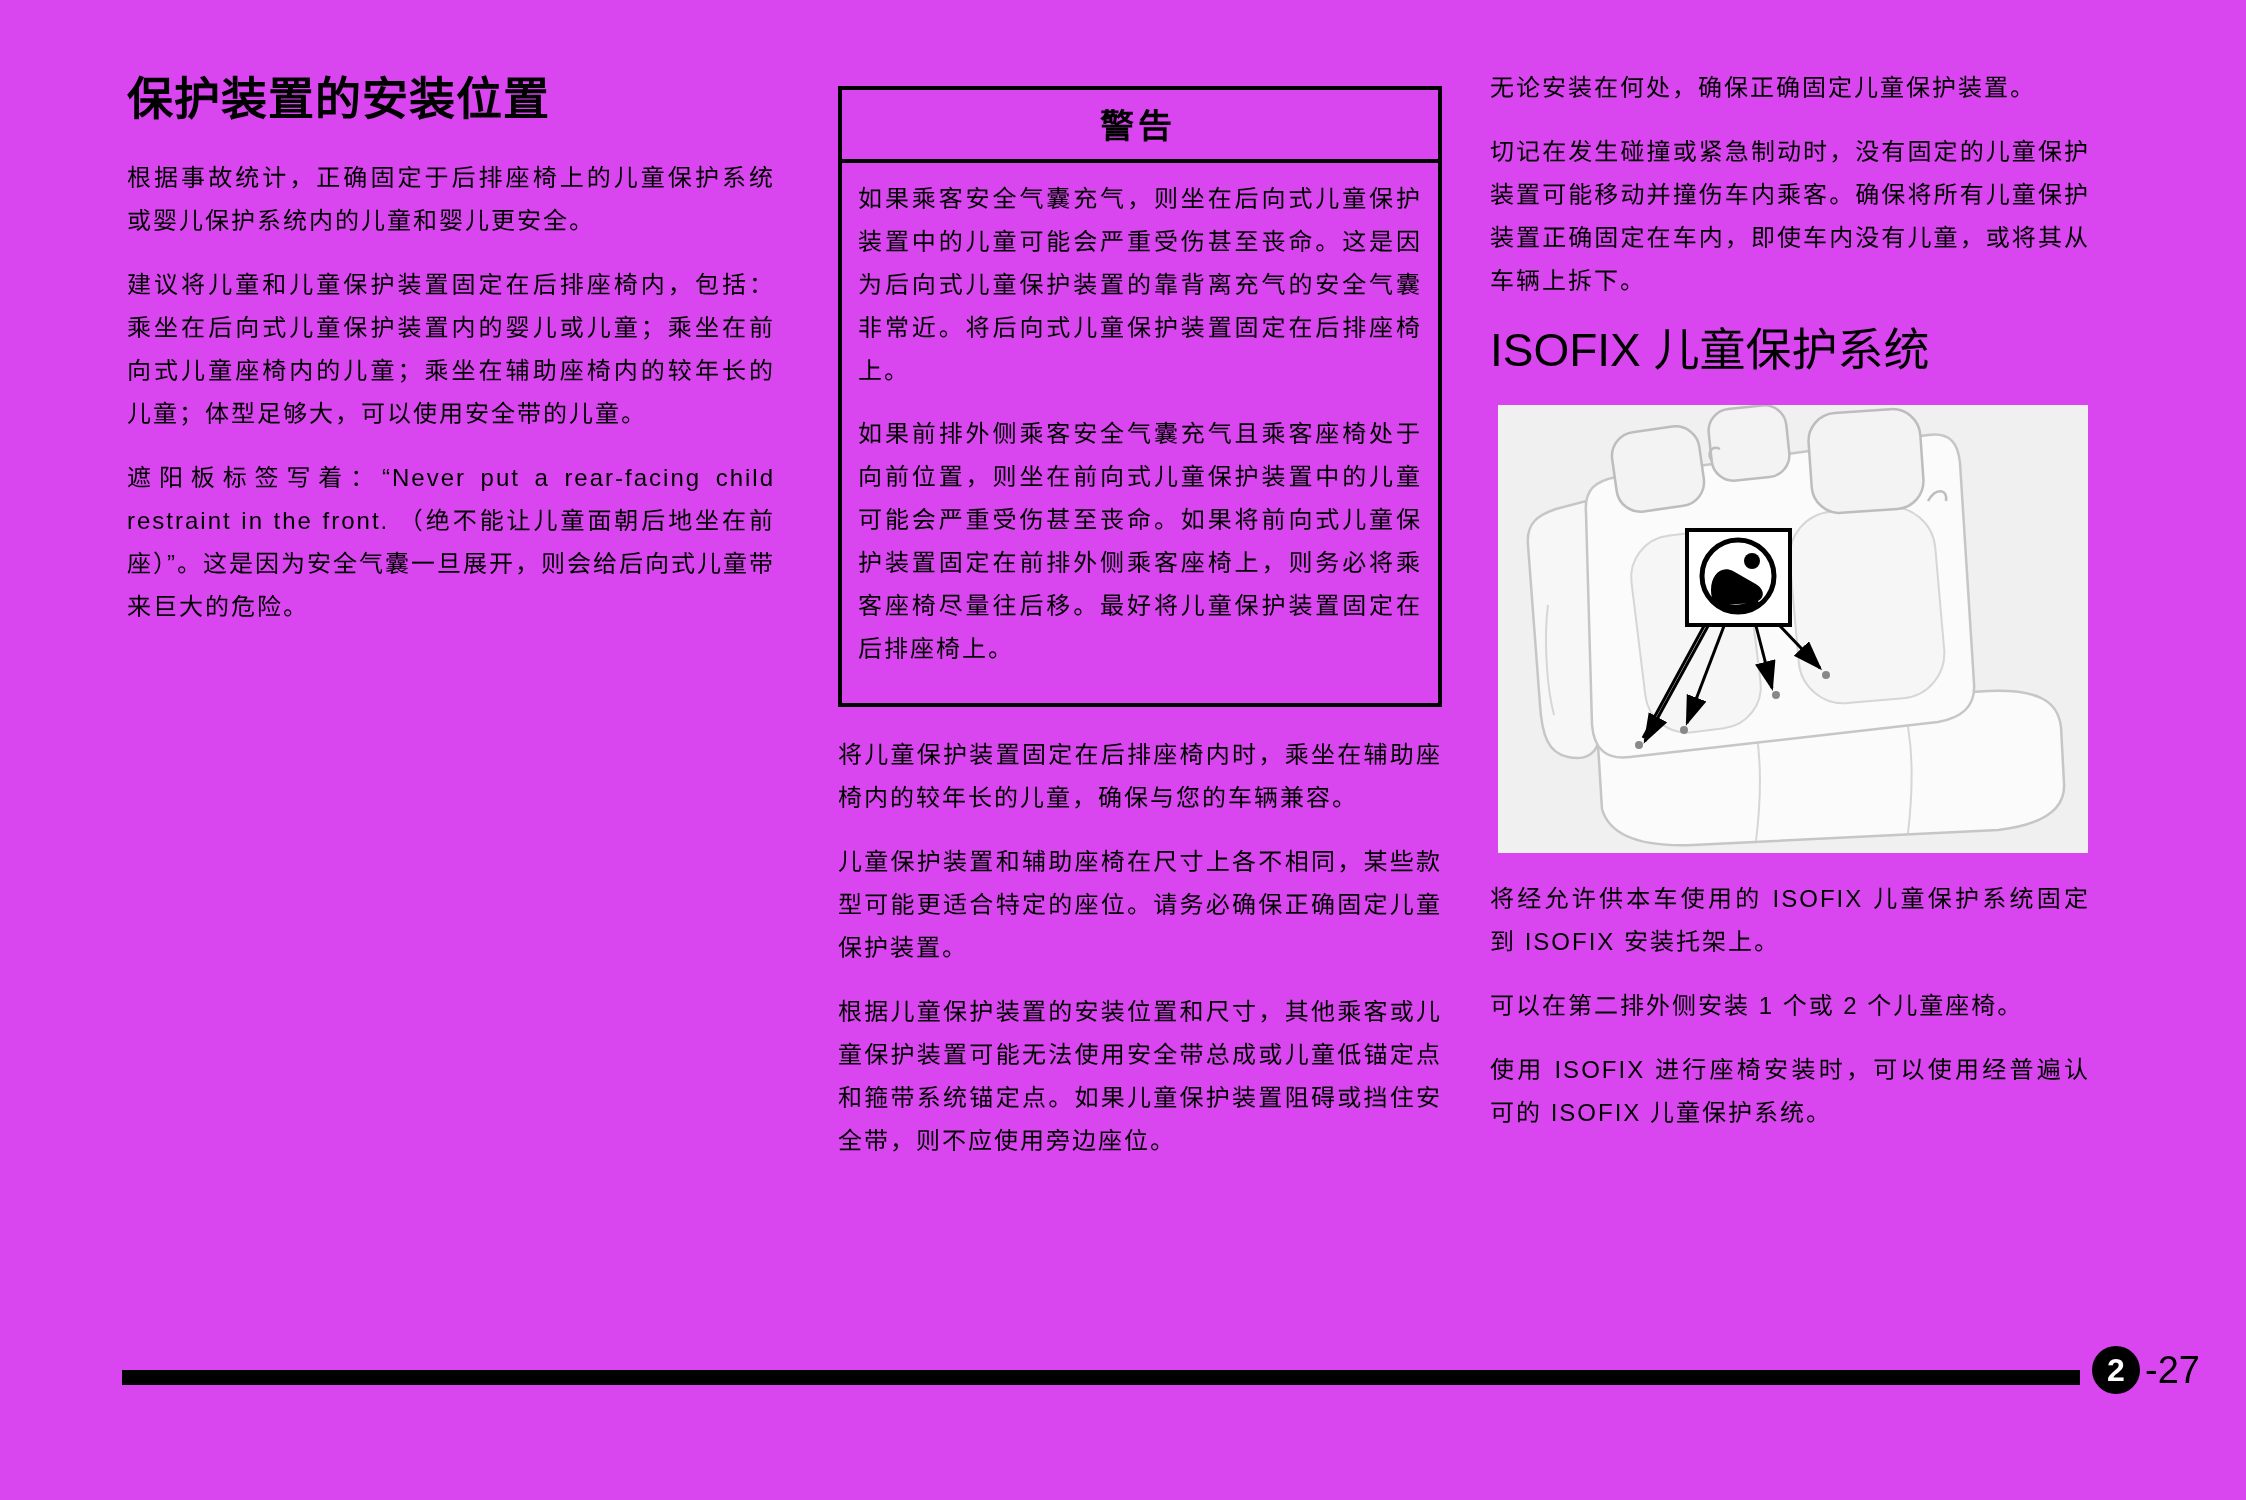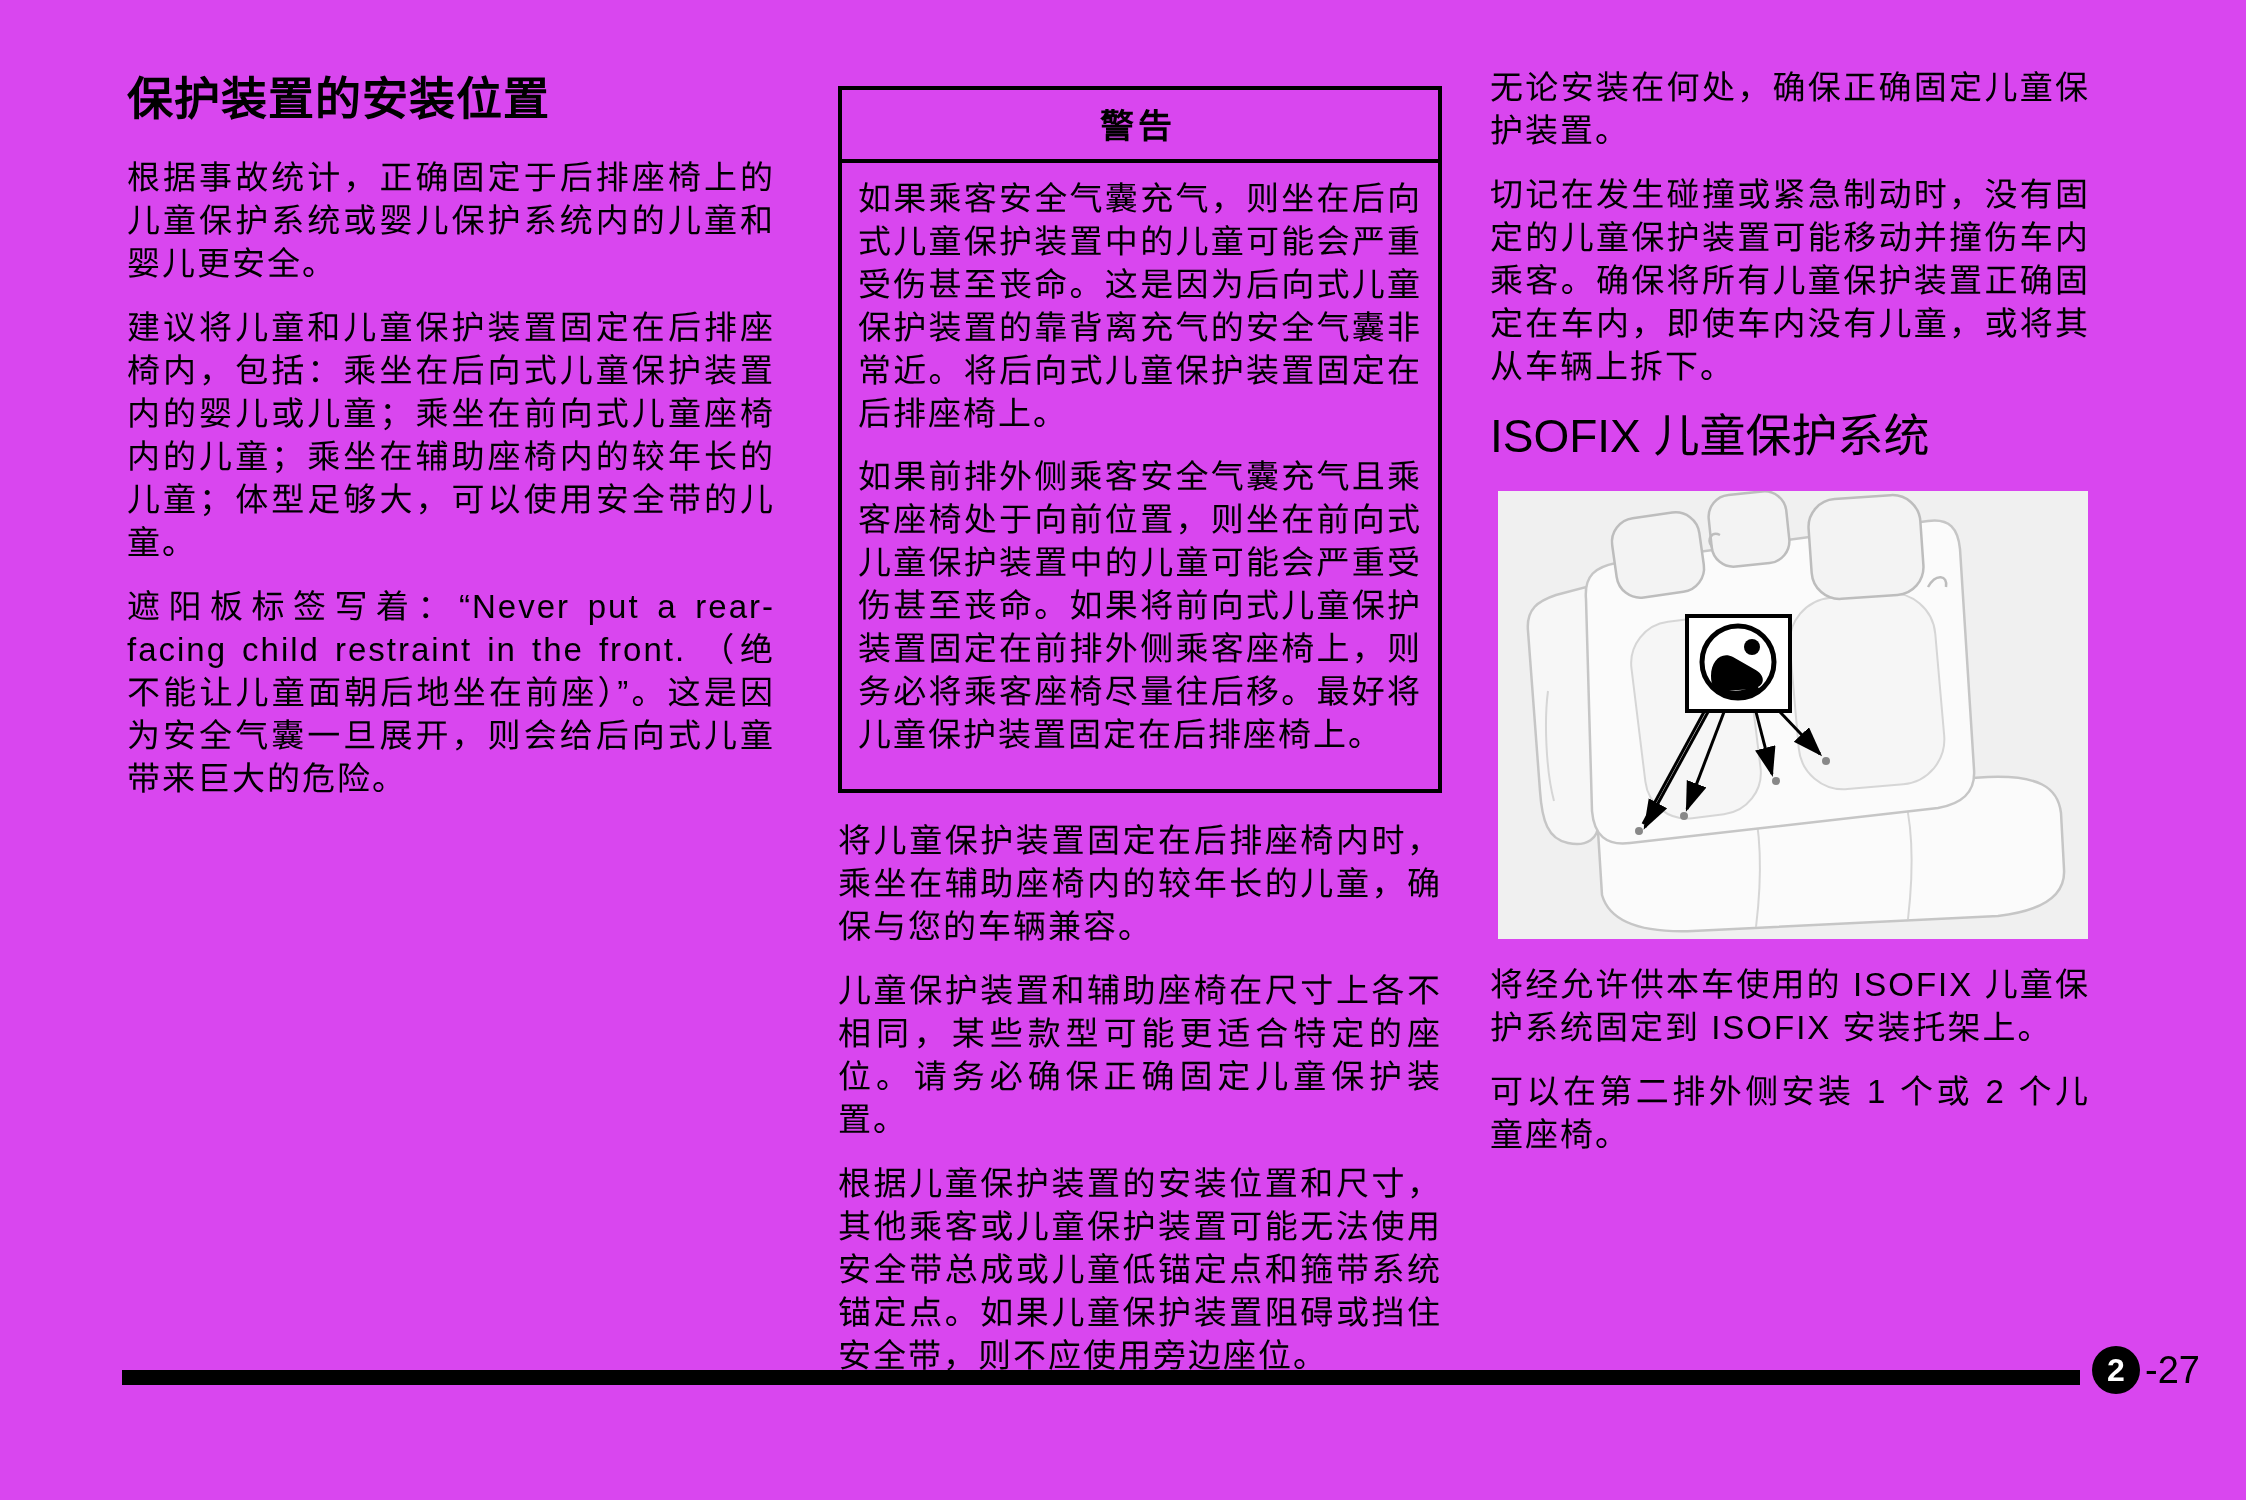--- a/index.html
+++ b/index.html
@@ -8,21 +8,21 @@
     background:#d946ef; color:#000;
     font-family:"Liberation Sans","DejaVu Sans",sans-serif;
     overflow:hidden;
   }
   .col { position:absolute; }
   .col-left  { left:127px;  top:72px;  width:648px; }
   .col-mid   { left:838px;  top:86px;  width:604px; }
   .col-right { left:1490px; top:66px;  width:600px; }
 
   p.body {
-    font-size:33px; line-height:43px; letter-spacing:2px;
+    font-size:24px; line-height:43px; letter-spacing:2px;
     text-align:justify; text-justify:inter-ideograph;
     margin:0 0 21px 0;
   }
   h1.section-title {
     font-size:46px; line-height:54px; font-weight:bold;
     letter-spacing:1px; margin:0 0 30px 0;
   }
   h2.sub-title {
     font-size:46px; line-height:54px; font-weight:normal;
     letter-spacing:0; margin:8px 0 28px 0; white-space:nowrap;
@@ -133,20 +133,21 @@
             <circle cx="254" cy="156" r="8"></circle>
             <path d="M213,185 C213,169 224,160 235,166 L256,178 C268,184 268,195 255,198 L226,200 C216,200 213,194 213,185 Z"></path>
             <path d="M216,200 C230,209 250,209 262,199 L258,193 C247,201 232,202 221,195 Z"></path>
           </g>
         </g>
       </svg>
     </div>
 
     <p class="body">将经允许供本车使用的 ISOFIX 儿童保护系统固定到 ISOFIX 安装托架上。</p>
     <p class="body">可以在第二排外侧安装 1 个或 2 个儿童座椅。</p>
+    <p class="body">使用 ISOFIX 进行座椅安装时，可以使用经普遍认可的 ISOFIX 儿童保护系统。</p>
   </div>
 
   <div class="footer-rule"></div>
   <div class="footer-page">
     <div class="chapter-badge">2</div>
     <div class="page-number">-27</div>
   </div>
 
 </div>
 

